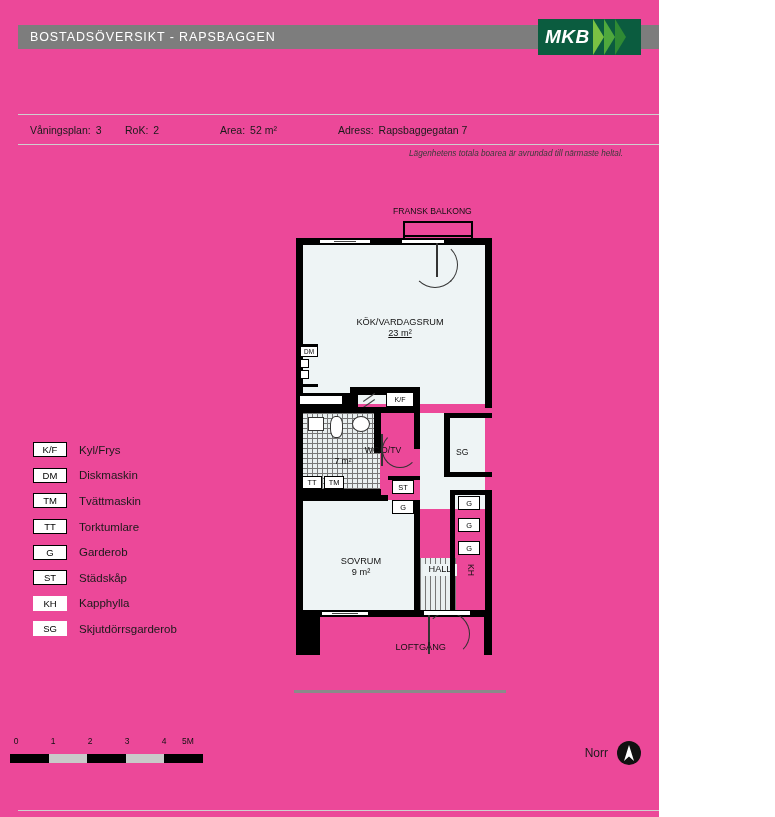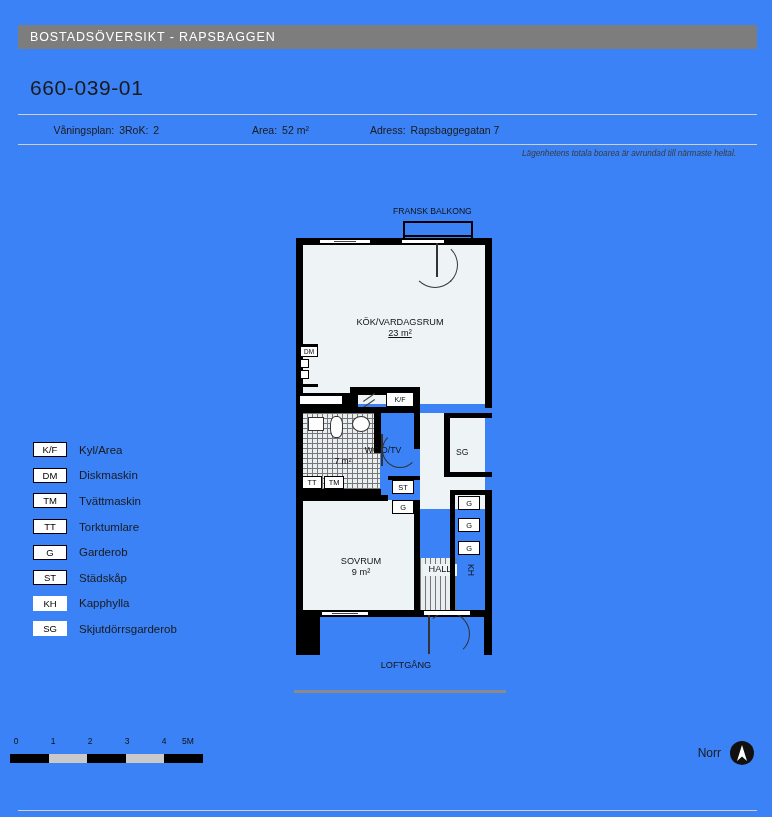--- a/index.html
+++ b/index.html
@@ -3,24 +3,24 @@
 <meta charset="utf-8">
 <style>
   * { box-sizing: border-box; }
   html, body {
     margin: 0; padding: 0;
     background: #ffffff;
     font-family: "Liberation Sans", sans-serif;
   }
   .page {
     position: relative;
-    width: 772px;
+    width: 659px;
     height: 817px;
     overflow: hidden;
-    background: #3b82f6;
+    background: #ec4899;
     padding-left: 44px;
   }
 
   
   .header-bar {
     position: absolute;
     left: 18px; top: 25px;
     width: 739px; height: 24px;
     background: #7d7d7d;
   }
@@ -237,47 +237,54 @@
   .plan .hatch-line { position: absolute; background: #444; height: 1px; }
 </style>
 </head>
 <body>
 
 <div class="page">
 
   <div class="header-bar"></div>
   <div class="header-title">BOSTADSÖVERSIKT - RAPSBAGGEN</div>
 
-
-  <div class="apt-id">660-039-01</div>
+  <div class="logo">
+    <div class="logo-text">MKB</div>
+    <div class="logo-arrows">
+      <span></span>
+        <span></span>
+        <span></span>
+    </div>
+  </div>
+
 
   <div class="rule rule-top"></div>
   <div class="rule rule-bottom"></div>
 
   <div class="info-row">
-    <div class="info-item" style="width:95px;text-align:right;">
+    <div class="info-item" style="width:95px;">
       <span class="lbl">Våningsplan:</span><span class="val">3</span>
     </div>
     <div class="info-item" style="width:95px;">
       <span class="lbl">RoK:</span><span class="val">2</span>
     </div>
-    <div class="info-item" style="width:118px;margin-left:32px;">
+    <div class="info-item" style="width:118px;">
       <span class="lbl">Area:</span><span class="val">52 m²</span>
     </div>
     <div class="info-item">
       <span class="lbl">Adress:</span><span class="val">Rapsbaggegatan 7</span>
     </div>
   </div>
 
   <div class="disclaimer">Lägenhetens totala boarea är avrundad till närmaste heltal.</div>
 
   <div class="legend">
     <div class="legend-row">
       <div class="legend-key">K/F</div>
-      <div class="legend-label">Kyl/Area</div>
+      <div class="legend-label">Kyl/Frys</div>
     </div>
     <div class="legend-row">
       <div class="legend-key">DM</div>
       <div class="legend-label">Diskmaskin</div>
     </div>
     <div class="legend-row">
       <div class="legend-key">TM</div>
       <div class="legend-label">Tvättmaskin</div>
     </div>
     <div class="legend-row">
@@ -391,21 +398,21 @@
     <div class="wall" style="left:162px; top:290px; width:5px; height:120px;"></div>
     <div class="wall" style="left:197px; top:290px; width:7px; height:127px;"></div>
     <div class="txt" style="left:188px; top:364px; transform:rotate(90deg); transform-origin:left top;">KH</div>
 
     <div class="door-arc" style="left:138px; top:412px; width:44px; height:44px; border-color:#333; border-bottom-color:transparent; border-left-color:transparent;"></div>
     <div class="wall" style="left:140px; top:414px; width:2px; height:40px; background:#333;"></div>
     <div class="white" style="left:136px; top:411px; width:46px; height:4px;"></div>
     <div class="wall" style="left:8px; top:417px; width:24px; height:38px;"></div>
     <div class="wall" style="left:196px; top:417px; width:8px; height:38px;"></div>
 
-    <div class="txt big" style="left:78px; top:460px; width:80px;">LOFTGÅNG</div>
+    <div class="txt big" style="left:78px; top:442px; width:80px;text-align:right;">LOFTGÅNG</div>
     <div class="wall" style="left:6px; top:490px; width:212px; height:3px; background:#8a8a8a;"></div>
   </div>
 
   <div class="scale">
     <div class="scale-nums">
       <span style="left:6px;">0</span>
       <span style="left:43px;">1</span>
       <span style="left:80px;">2</span>
       <span style="left:117px;">3</span>
       <span style="left:154px;">4</span>

